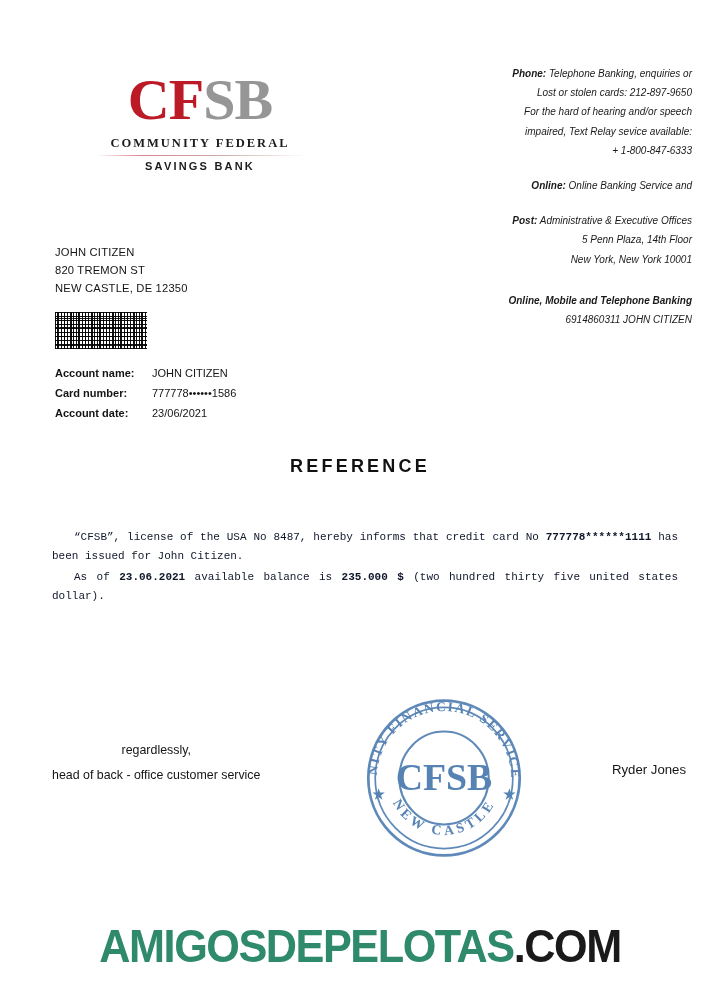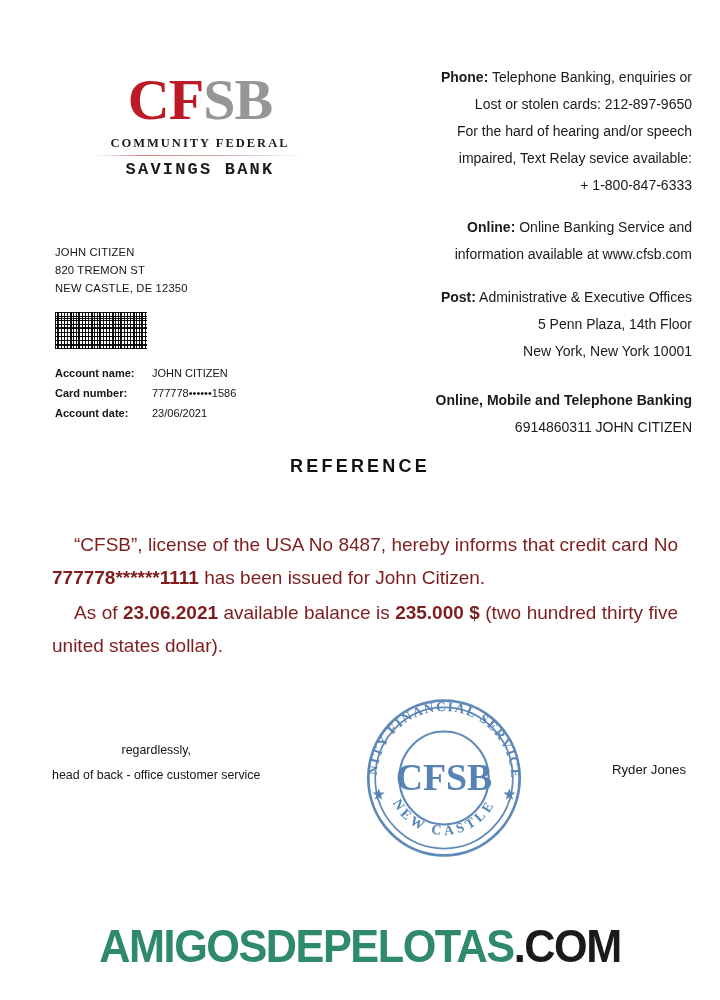--- a/index.html
+++ b/index.html
@@ -49,38 +49,39 @@
     letter-spacing: 2.0px;
     color: #1c1c1c;
     white-space: nowrap;
   }
   .logo-rule {
     height: 1px;
     margin: 4px 0 4px 0;
     background: linear-gradient(to right, rgba(187,26,38,0) 0%, rgba(187,26,38,.55) 22%, rgba(150,90,70,.5) 60%, rgba(187,26,38,0) 100%);
   }
   .logo-sub2 {
-    font-family: Liberation Mono, monospace;
-    font-size: 17px;
+    font-family: Liberation Sans, sans-serif;
+    font-size: 11px;
     font-weight: 700;
     letter-spacing: 2.2px;
     color: #1c1c1c;
     white-space: nowrap;
   }
 
   
   .contact-col {
     position: absolute;
     right: 28px;
     top: 64px;
     width: 266px;
     text-align: right;
-    font-size: 14px;
+    font-size: 10px;
     line-height: 1.92;
     color: #1a1a1a;
+    font-style: italic;
   }
   .contact-group { margin-bottom: 16px; }
   .contact-group:last-child { margin-bottom: 0; }
   .contact-group .lbl { font-weight: 700; }
   .contact-line { white-space: normal; }
   .contact-group.banking { margin-top: 22px; font-weight: 700; }
   .contact-group.banking .ref { font-weight: 400; }
 
   
   .addr {
@@ -135,24 +136,25 @@
     letter-spacing: 3.2px;
     color: #111;
   }
 
   
   .body-text {
     position: absolute;
     left: 52px;
     top: 528px;
     width: 626px;
-    font-size: 19px;
+    font-size: 11px;
     line-height: 1.74;
-    color: #7f1d1d;
+    color: #0f172a;
     text-align: justify;
+    font-family: Liberation Mono, monospace;
   }
   .body-text p { margin: 0 0 2px 0; text-indent: 22px; }
   .body-text p:last-child { margin-bottom: 8px; }
   .body-text .b { font-weight: 700; }
 
   
   .sign-left {
     position: absolute;
     left: 52px;
     top: 738px;
@@ -214,21 +216,20 @@
     <div class="contact-group">
       <div class="contact-line"><span class="lbl">Phone:</span><span> Telephone Banking, enquiries or</span></div>
       <div class="contact-line">Lost or stolen cards: 212-897-9650</div>
       <div class="contact-line">For the hard of hearing and/or speech</div>
       <div class="contact-line">impaired, Text Relay sevice available:</div>
       <div class="contact-line">+ 1-800-847-6333</div>
     </div>
 
     <div class="contact-group">
       <div class="contact-line"><span class="lbl">Online:</span><span> Online Banking Service and</span></div>
-      <div class="contact-line">information available at www.cfsb.com</div>
     </div>
 
     <div class="contact-group">
       <div class="contact-line"><span class="lbl">Post:</span><span> Administrative &amp; Executive Offices</span></div>
       <div class="contact-line">5 Penn Plaza, 14th Floor</div>
       <div class="contact-line">New York, New York 10001</div>
     </div>
 
     <div class="contact-group banking">
       <div class="contact-line">Online, Mobile and Telephone Banking</div>

